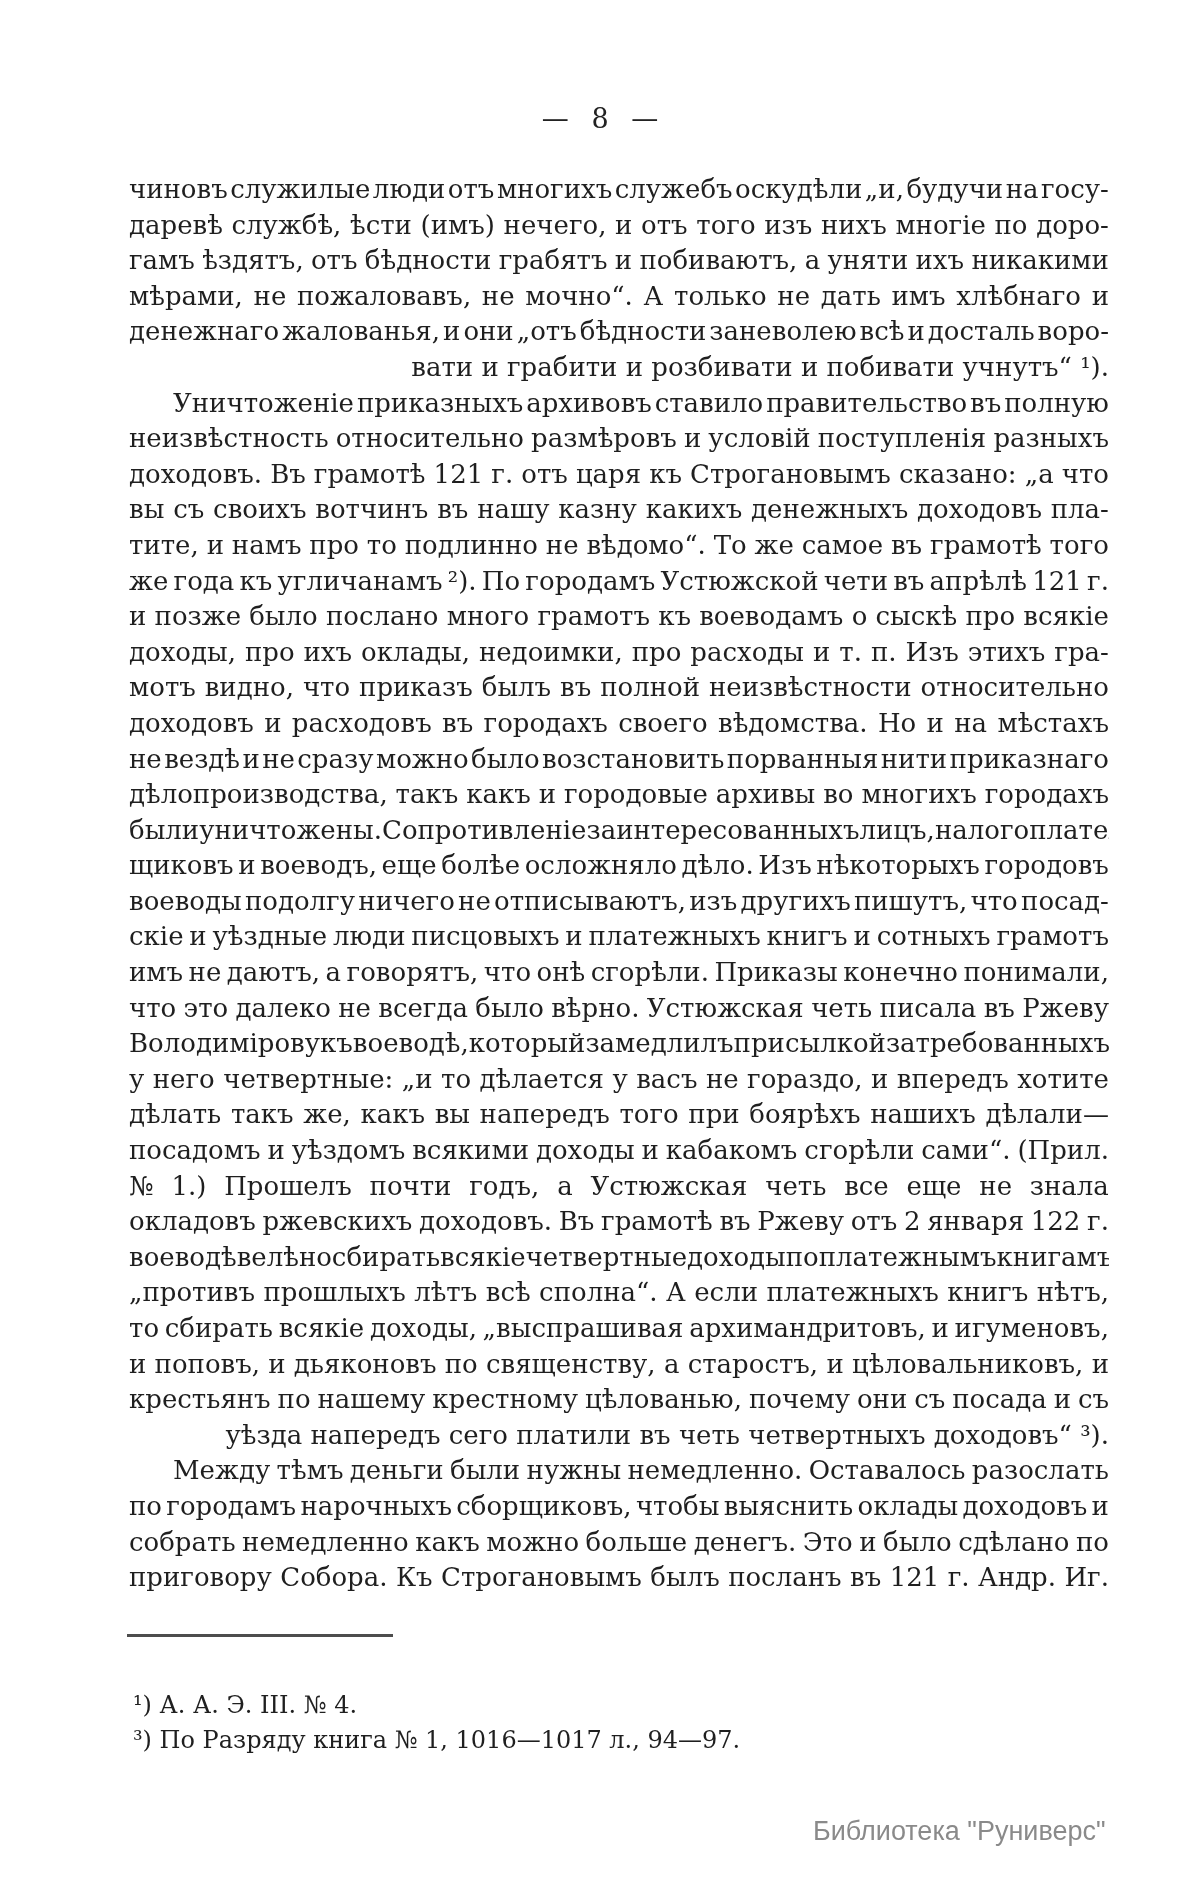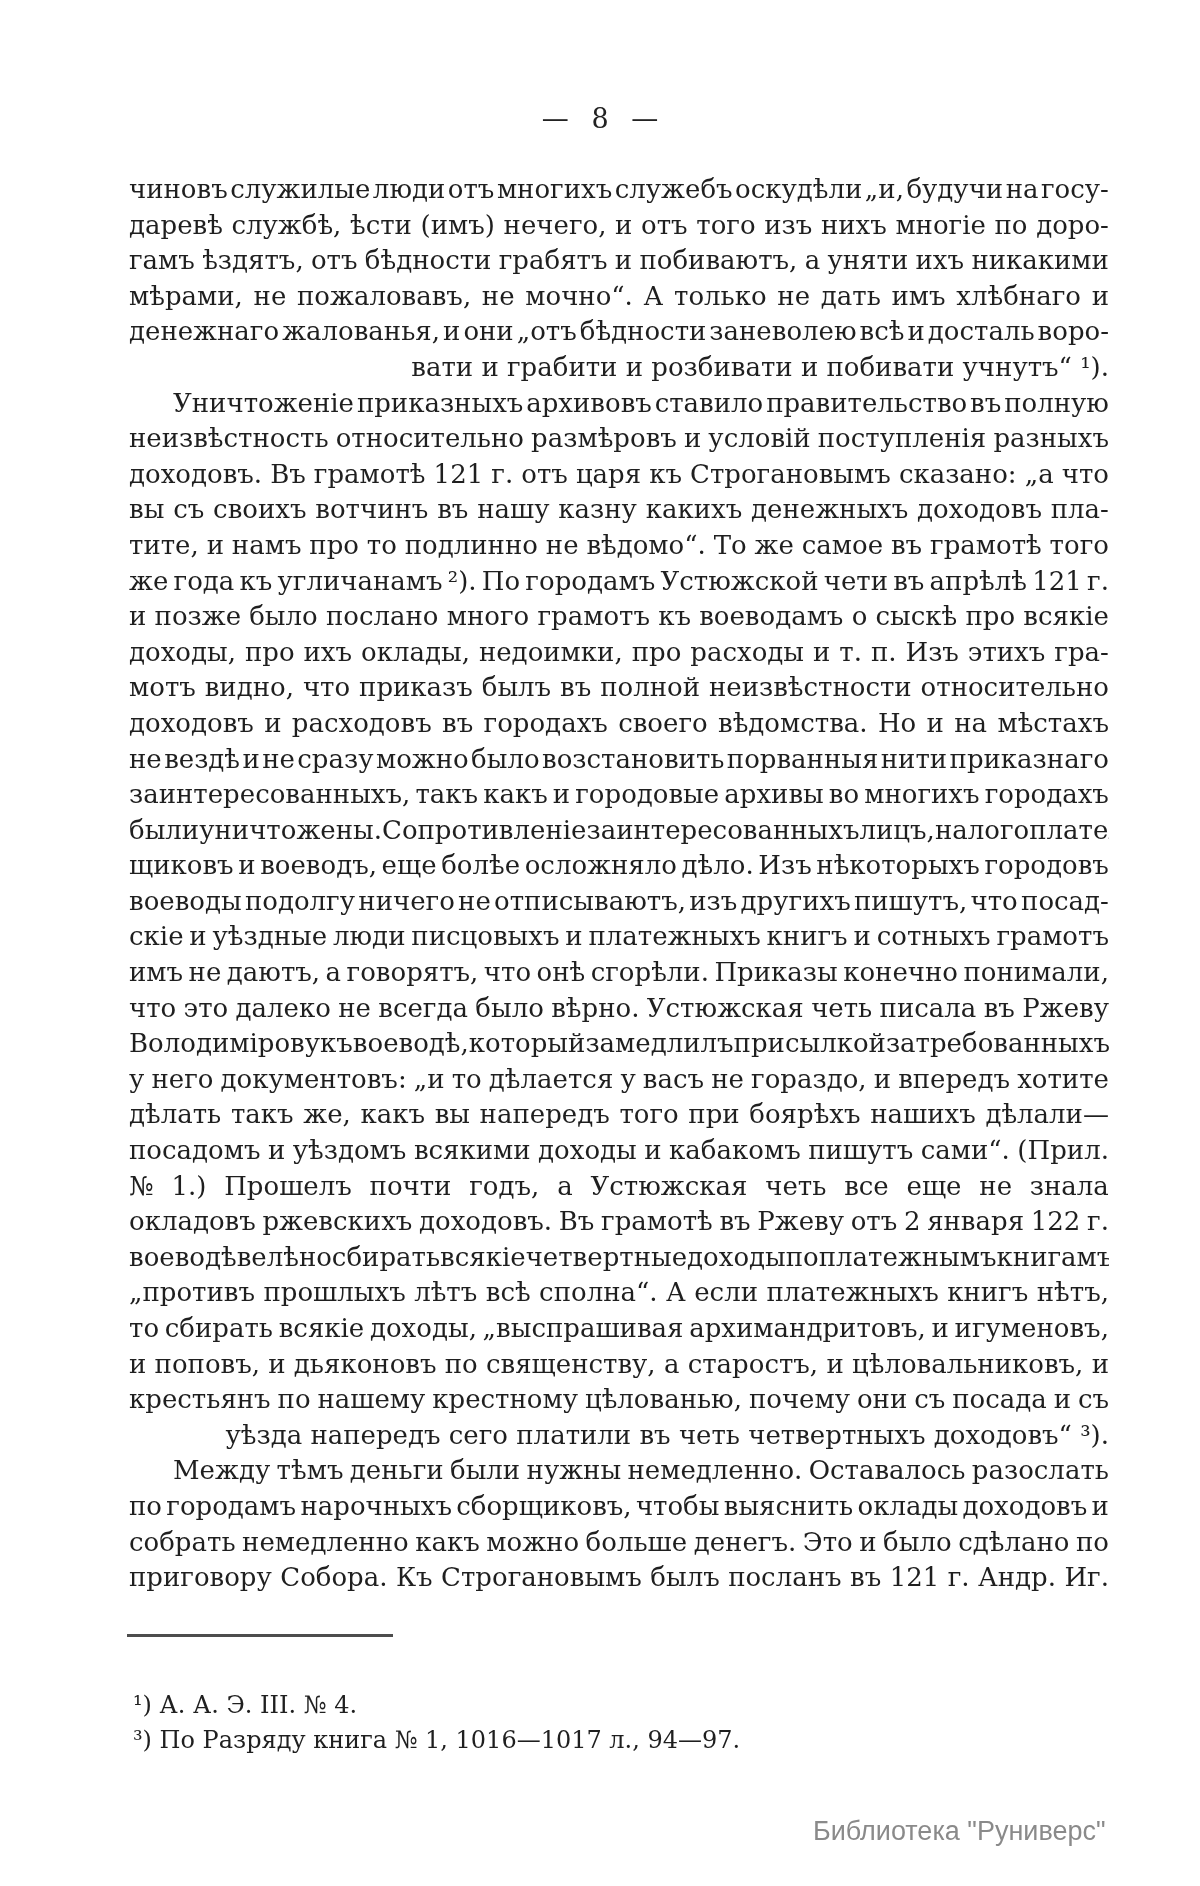--- a/index.html
+++ b/index.html
@@ -275,21 +275,21 @@
         <span>не</span>
         <span>сразу</span>
         <span>можно</span>
         <span>было</span>
         <span>возстановить</span>
         <span>порванныя</span>
         <span>нити</span>
         <span>приказнаго</span>
       </div>
       <div class="line just">
-        <span>заинтересованныхъ,</span>
+        <span>дѣлопроизводства,</span>
         <span>такъ</span>
         <span>какъ</span>
         <span>и</span>
         <span>городовые</span>
         <span>архивы</span>
         <span>во</span>
         <span>многихъ</span>
         <span>городахъ</span>
       </div>
       <div class="line just">
@@ -369,21 +369,21 @@
         <span>къ</span>
         <span>воеводѣ,</span>
         <span>который</span>
         <span>замедлилъ</span>
         <span>присылкой</span>
         <span>затребованныхъ</span>
       </div>
       <div class="line just">
         <span>у</span>
         <span>него</span>
-        <span>документовъ:</span>
+        <span>четвертные:</span>
         <span>„и</span>
         <span>то</span>
         <span>дѣлается</span>
         <span>у</span>
         <span>васъ</span>
         <span>не</span>
         <span>гораздо,</span>
         <span>и</span>
         <span>впередъ</span>
         <span>хотите</span>
@@ -402,21 +402,21 @@
         <span>дѣлали—</span>
       </div>
       <div class="line just">
         <span>посадомъ</span>
         <span>и</span>
         <span>уѣздомъ</span>
         <span>всякими</span>
         <span>доходы</span>
         <span>и</span>
         <span>кабакомъ</span>
-        <span>пишутъ</span>
+        <span>сгорѣли</span>
         <span>сами“.</span>
         <span>(Прил.</span>
       </div>
       <div class="line just">
         <span>№</span>
         <span>1.)</span>
         <span>Прошелъ</span>
         <span>почти</span>
         <span>годъ,</span>
         <span>а</span>

